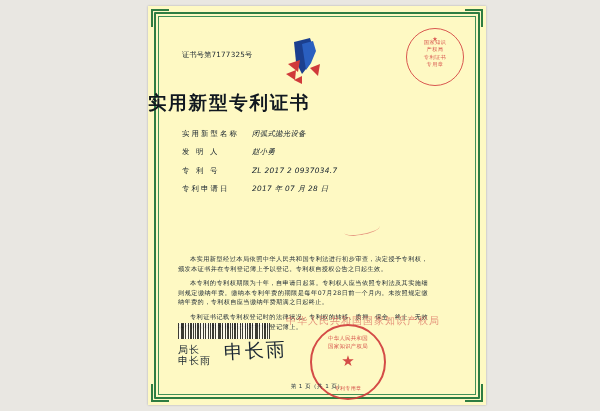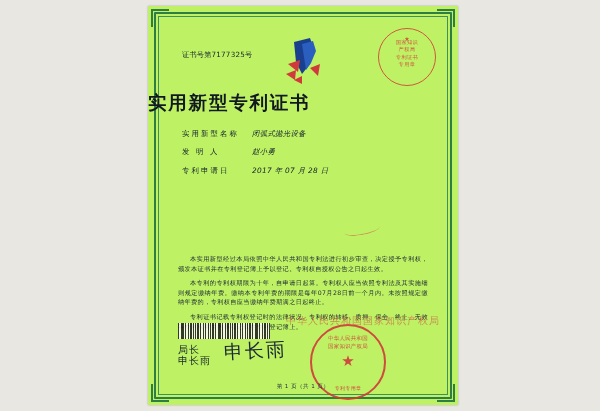--- a/index.html
+++ b/index.html
@@ -29,23 +29,24 @@
     left: 0; top: 0; right: 0; bottom: 0;
     background: #e9e7e2;
   }
 
   .cert {
     position: absolute;
     left: 148px;
     top: 6px;
     width: 310px;
     height: 399px;
-    background: #bef264;
+    background: #fef9c3;
     box-shadow: 0 0 2px rgba(0,0,0,0.25);
     overflow: hidden;
+    padding-left: 28px;
   }
 
   
   .cert-border-outer {
     position: absolute;
     left: 6px; top: 6px; right: 6px; bottom: 6px;
     border: 2px solid #2e7d42;
     border-radius: 1px;
   }
   .cert-border-inner {
@@ -323,20 +324,24 @@
     <div class="fields">
       <div class="field-row">
         <span class="field-label">实用新型名称</span>
         <span class="field-value">闭弧式抛光设备</span>
       </div>
       <div class="field-row">
         <span class="field-label">发 明 人</span>
         <span class="field-value">赵小勇</span>
       </div>
       <div class="field-row">
+        <span class="field-label">专 利 号</span>
+        <span class="field-value">ZL 2017 2 0937034.7</span>
+      </div>
+      <div class="field-row">
         <span class="field-label">专利申请日</span>
         <span class="field-value">2017 年 07 月 28 日</span>
       </div>
     </div>
 
     <div class="ink-mark"></div>
 
     <div class="body-text">
       <p>本实用新型经过本局依照中华人民共和国专利法进行初步审查，决定授予专利权，颁发本证书并在专利登记簿上予以登记。专利权自授权公告之日起生效。</p>
       <p>本专利的专利权期限为十年，自申请日起算。专利权人应当依照专利法及其实施细则规定缴纳年费。缴纳本专利年费的期限是每年07月28日前一个月内。未按照规定缴纳年费的，专利权自应当缴纳年费期满之日起终止。</p>

